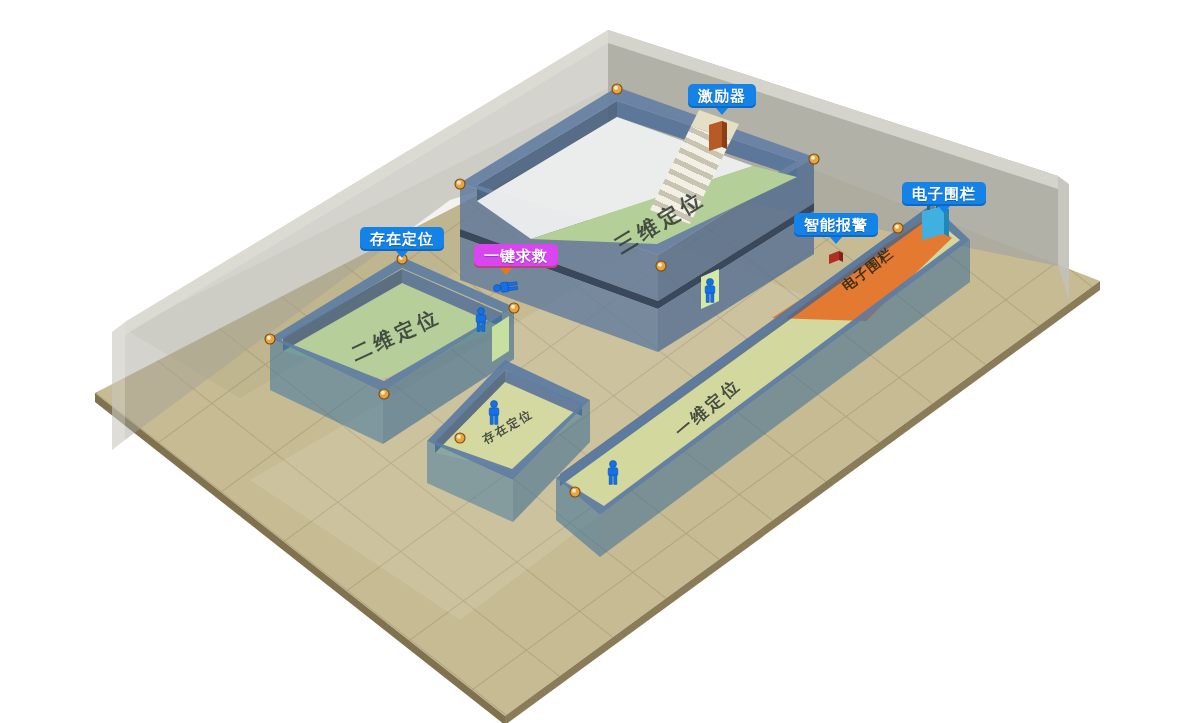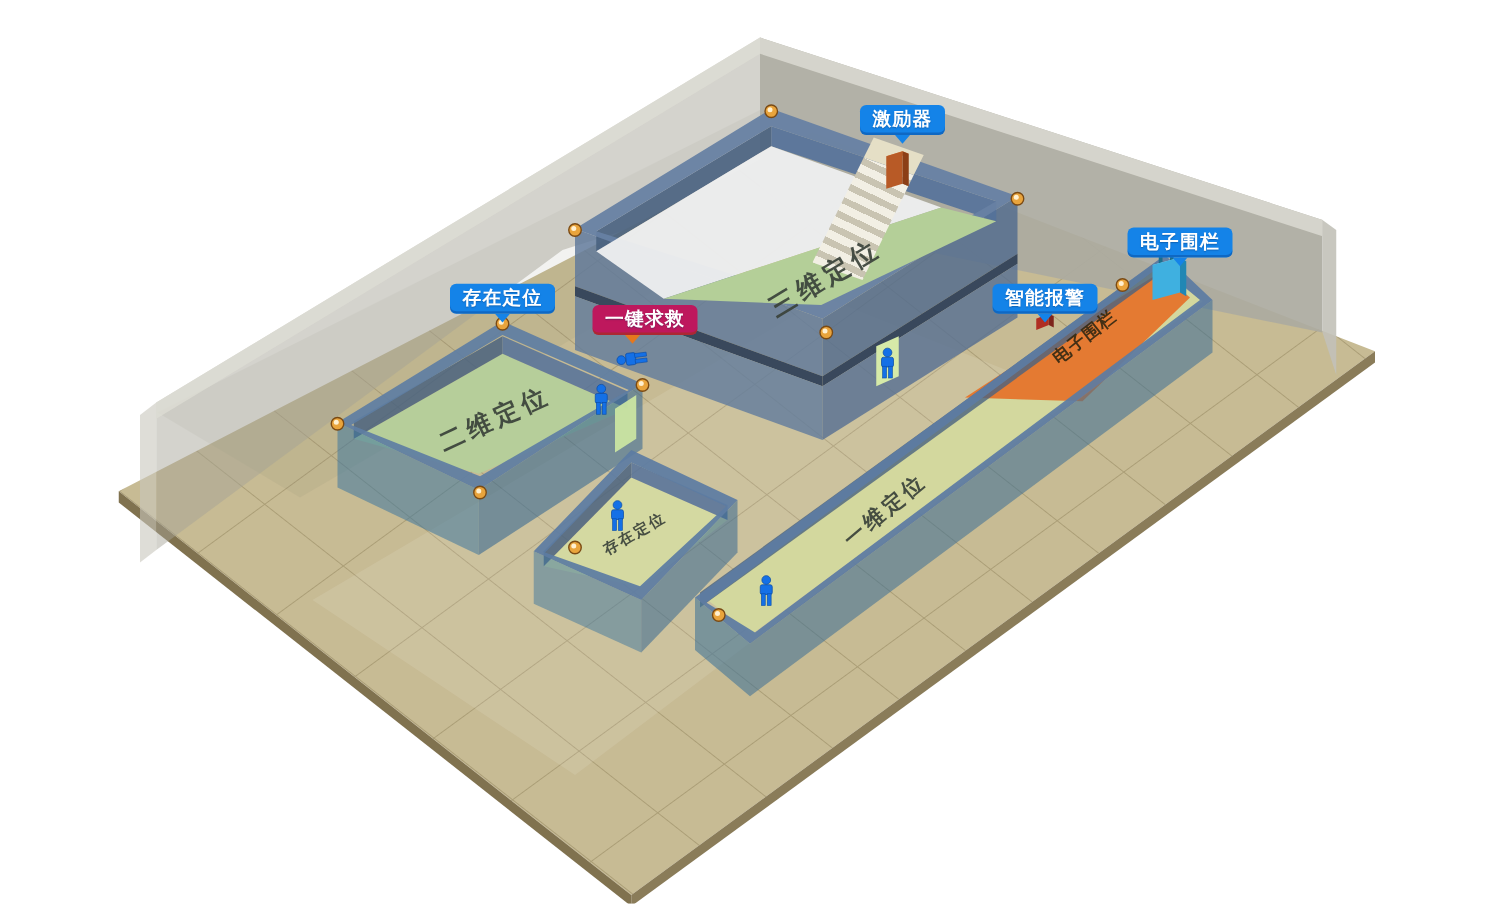--- a/index.html
+++ b/index.html
@@ -6,21 +6,21 @@
   .scene{position:relative;width:1200px;height:723px;margin:0 auto;background:#ffffff;overflow:hidden;
          font-family:"Liberation Sans",sans-serif;}
   .scene svg{position:absolute;left:0;top:0;}
   .callout{position:absolute;transform:translate(-50%,-50%);color:#fff;font-weight:700;font-size:15px;
            line-height:1;padding:4px 10px 5px;border-radius:5px;white-space:nowrap;letter-spacing:1px;
            text-shadow:0 1px 1px rgba(0,40,90,.35);}
   .callout::after{content:"";position:absolute;top:100%;left:50%;margin-left:-6px;
            border:6px solid transparent;border-bottom:none;border-top:7px solid #1483e8;}
   .callout.blue{background:#1483e8;box-shadow:inset 0 -2px 0 rgba(8,70,150,.45);}
   .callout.blue::after{border-top-color:#1483e8;}
-  .callout.orange{background:#be185d;box-shadow:inset 0 -2px 0 rgba(150,60,0,.45);}
+  .callout.orange{background:#d946ef;box-shadow:inset 0 -2px 0 rgba(150,60,0,.45);}
   .callout.orange::after{border-top-color:#e5781e;}
   .callout.tip-left::after{left:38%;}
   .zone-label{position:absolute;transform:translate(-50%,-50%) rotate(var(--r,-30deg));
            color:#3a423a;font-weight:600;white-space:nowrap;opacity:.92;}
   .fence-label{color:#3a2c14;font-weight:700;opacity:.95;}
 </style>
 </head>
 <body>
 
 <div class="scene">
@@ -154,16 +154,16 @@
 </svg>
 
 <div class="zone-label" style="left:660px;top:222px;--r:-31deg;font-size:21px;letter-spacing:4px;">三维定位</div>
 <div class="zone-label" style="left:396px;top:335px;--r:-25deg;font-size:20px;letter-spacing:4px;">二维定位</div>
 <div class="zone-label" style="left:508px;top:427px;--r:-30deg;font-size:12px;letter-spacing:2px;">存在定位</div>
 <div class="zone-label" style="left:708px;top:408px;--r:-40deg;font-size:17px;letter-spacing:3px;">一维定位</div>
 <div class="zone-label fence-label" style="left:868px;top:270px;--r:-38deg;font-size:14px;letter-spacing:1px;">电子围栏</div>
 
 <div class="callout blue" style="left:722px;top:96px;">激励器</div>
 <div class="callout blue" style="left:944px;top:194px;">电子围栏</div>
-<div class="callout blue" style="left:836px;top:239px;">智能报警</div>
+<div class="callout blue" style="left:836px;top:225px;">智能报警</div>
 <div class="callout blue" style="left:402px;top:239px;">存在定位</div>
 <div class="callout orange tip-left" style="left:516px;top:256px;">一键求救</div>
 </div>
 
 </body></html>

